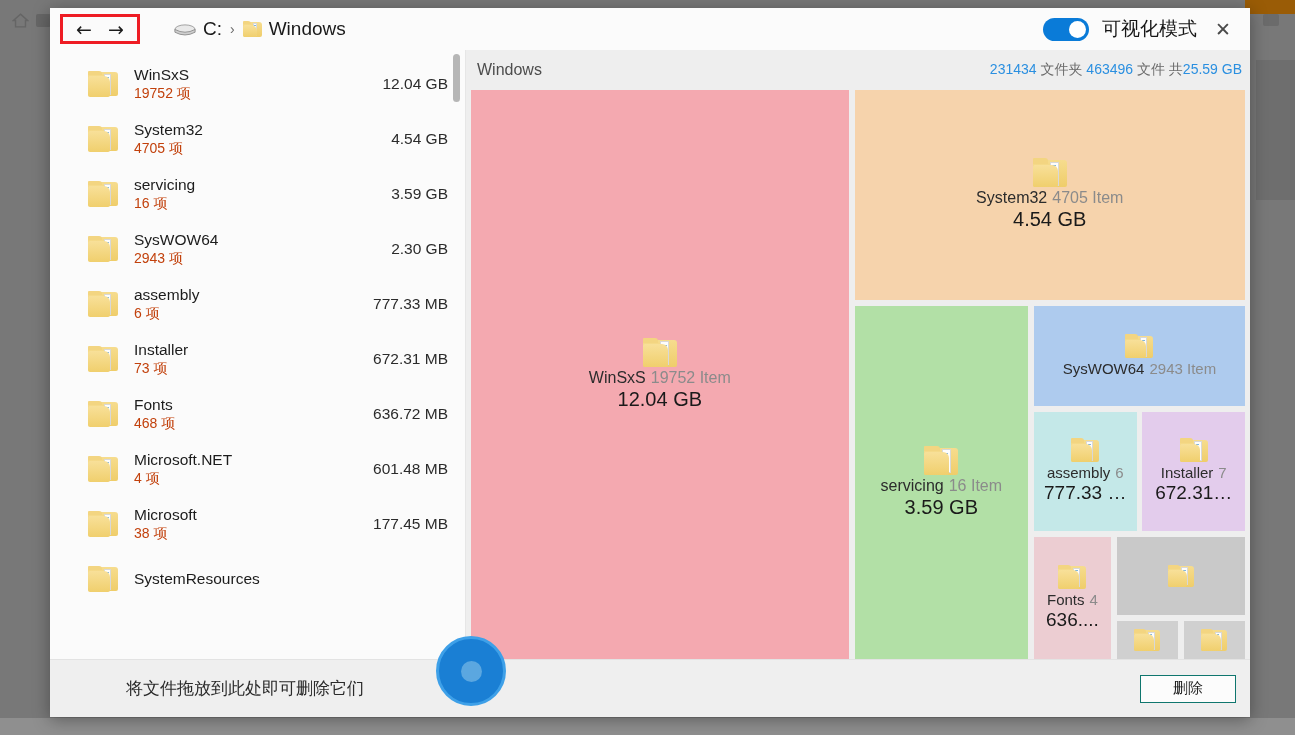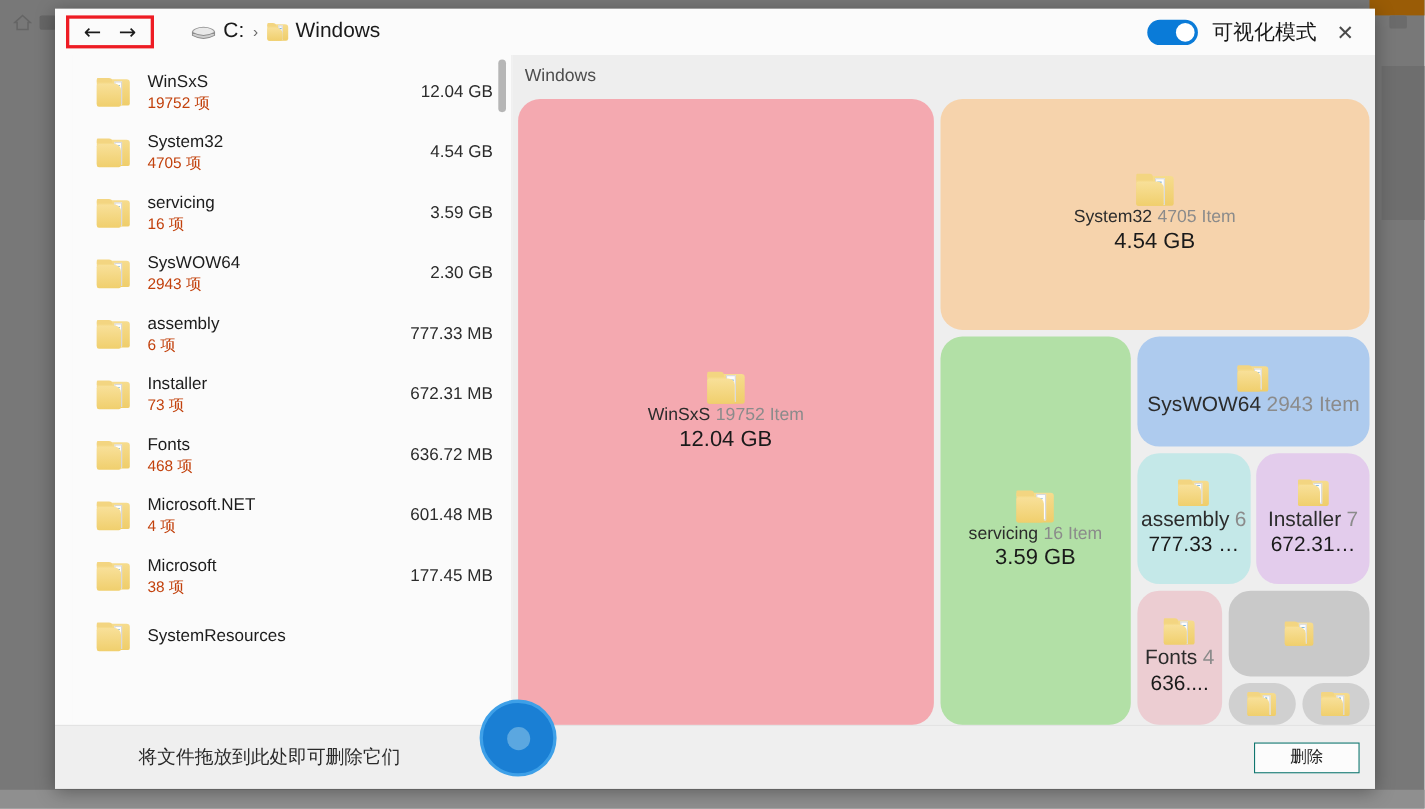--- a/index.html
+++ b/index.html
@@ -150,28 +150,27 @@
   #map-stats .lbl { color: #6b6b6b; }
 
   #treemap {
     flex: 1 1 auto; position: relative; min-height: 0;
   }
   .tile {
     position: absolute;
     display: flex; flex-direction: column;
     align-items: center; justify-content: center;
     overflow: hidden;
-    border-radius: 20px;
   }
   .tile .tfolder { width: 34px; height: 29px; position: relative; margin-bottom: 2px; }
   .tile .tline1 { font-size: 16px; color: #2c2c2c; white-space: nowrap; }
   .tile .tline1 .cnt { color: #8b8b8b; margin-left: 5px; }
   .tile .tline2 { font-size: 20px; color: #1a1a1a; white-space: nowrap; margin-top: 1px; }
   .tile.small .tfolder { width: 28px; height: 24px; }
-  .tile.small .tline1 { font-size: 19px; }
+  .tile.small .tline1 { font-size: 15px; }
   .tile.small .tline2 { font-size: 19px; }
   .tile.mini .tfolder { width: 26px; height: 22px; margin-bottom: 0; }
 
   
   #dropbar {
     height: 58px; flex: 0 0 58px;
     background: #efefef;
     display: flex; align-items: center;
     padding: 0 14px 0 0;
     border-top: 1px solid #e3e3e3;
@@ -435,20 +434,27 @@
         </div>
       <div id="list-divider"></div>
       <div id="list-scrollbar">
         <div id="list-thumb"></div>
       </div>
     </div>
 
     <div id="map-pane">
       <div id="map-header">
         <div id="map-title">Windows</div>
+        <div id="map-stats">
+          <span class="num">231434</span>
+          <span class="lbl">文件夹</span>
+          <span class="num">463496</span>
+          <span class="lbl">文件</span>
+          <span class="lbl">共</span><span class="num">25.59 GB</span>
+        </div>
       </div>
       <div id="treemap">
           <div class="tile " style="left: 0%; top: 0%; width: 48.7898%; height: 100%; background: rgb(244, 169, 176);">
             <span class="tfolder">
               <span class="fold">
                 <span class="back"></span>
                 <span class="tab"></span>
                 <span class="paper"></span>
                 <span class="front"></span>
               </span>

